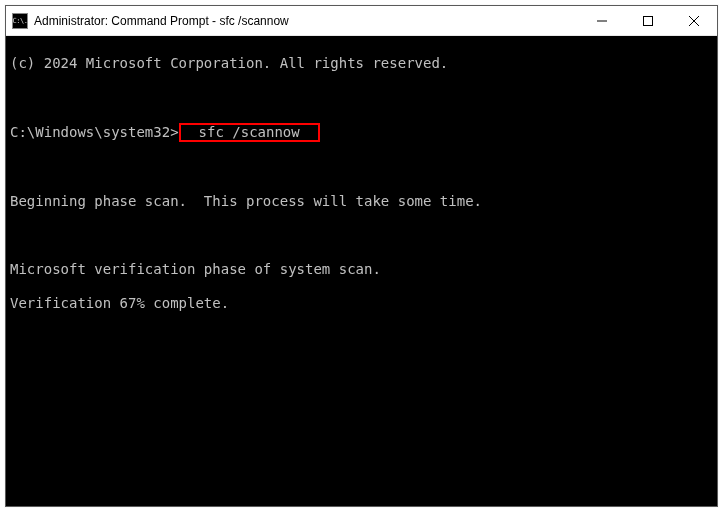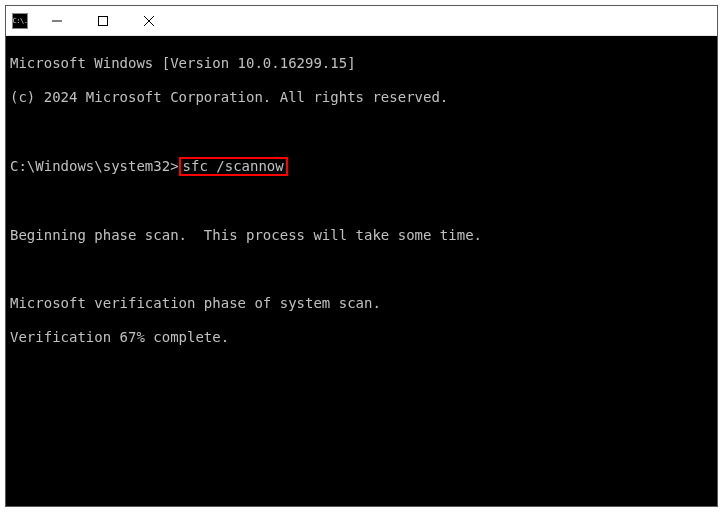--- a/index.html
+++ b/index.html
@@ -70,52 +70,52 @@
       font-family: Consolas, "Lucida Console", monospace;
       font-size: 14px;
       line-height: 17px;
       padding: 2px 4px;
       overflow: hidden;
       white-space: pre;
     }
     .terminal .line { display: block; }
     .highlight {
       border: 2px solid #ff0000;
-      padding: 0 2px;
+      padding: 0 18px;
       display: inline-block;
       line-height: 15px;
     }
   </style>
 </head>
 <body>
 
 <div class="window">
   <div class="titlebar">
     <div class="app-icon">C:\.</div>
+    <div class="title">Administrator: Command Prompt - sfc  /scannow</div>
     <div class="win-controls">
       <div class="win-btn">
         <svg viewBox="0 0 10 10">
             <line x1="0" y1="5" x2="10" y2="5" stroke="currentColor" stroke-width="1"></line>
           </svg>
       </div>
       <div class="win-btn">
         <svg viewBox="0 0 10 10">
             <rect x="0.5" y="0.5" width="9" height="9" fill="none" stroke="currentColor" stroke-width="1"></rect>
           </svg>
       </div>
       <div class="win-btn close">
         <svg viewBox="0 0 10 10">
             <line x1="0" y1="0" x2="10" y2="10" stroke="currentColor" stroke-width="1"></line>
             <line x1="10" y1="0" x2="0" y2="10" stroke="currentColor" stroke-width="1"></line>
           </svg>
       </div>
     </div>
   </div>
   <div class="terminal">
-<span class="line">Microsoft Windows [Version 10.0.16299.15]</span>
 <span class="line">(c) 2024 Microsoft Corporation. All rights reserved.</span>
 <span class="line"> </span>
 <span class="line"><span>C:\Windows\system32&gt;</span><span class="highlight">sfc /scannow</span></span>
 <span class="line"> </span>
 <span class="line">Beginning phase scan.  This process will take some time.</span>
 <span class="line"> </span>
 <span class="line">Microsoft verification phase of system scan.</span>
 <span class="line">Verification 67% complete.</span>
   </div>
 </div>

